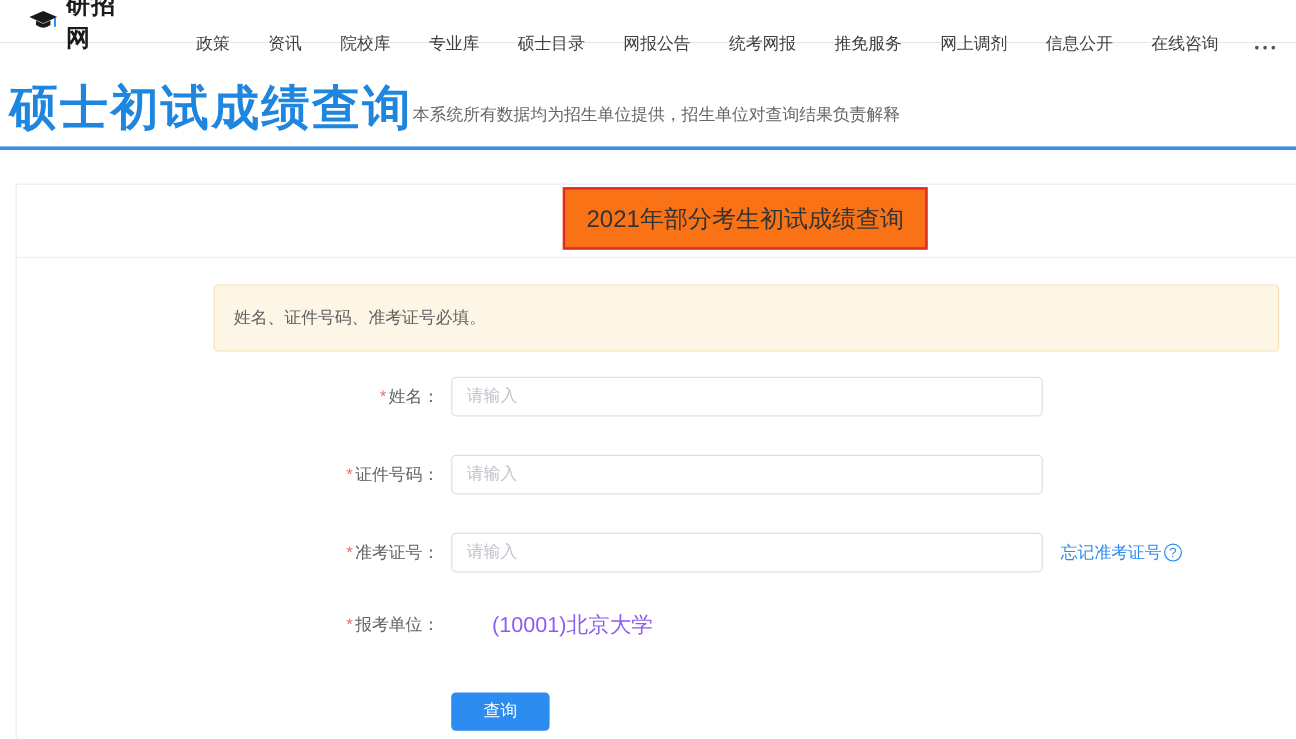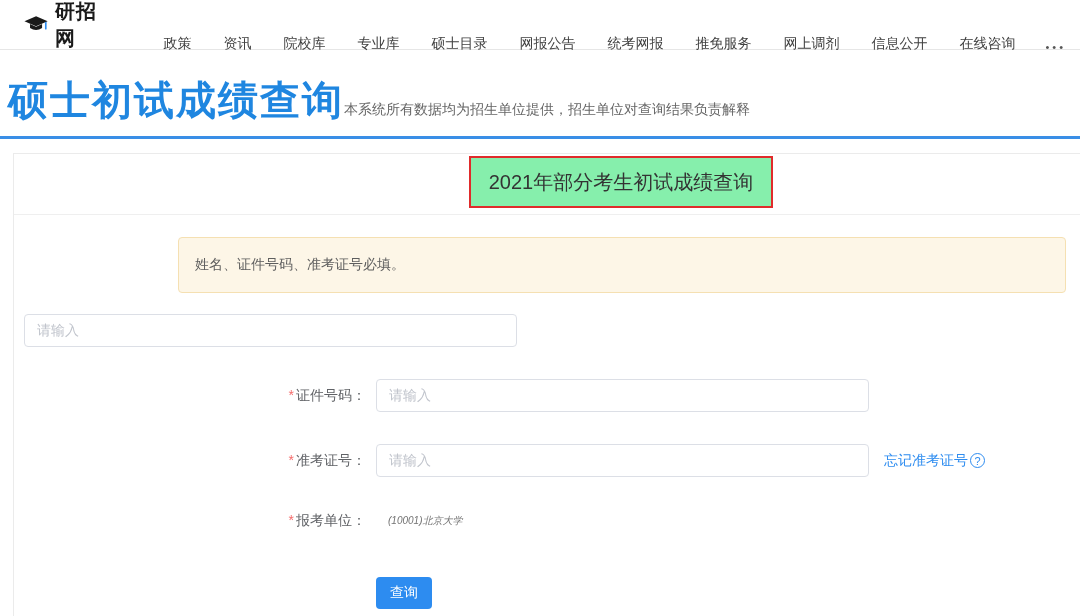--- a/index.html
+++ b/index.html
@@ -1,66 +1,66 @@
 <!DOCTYPE html>
 <html><head>
 <meta charset="utf-8">
 <style>
   * { margin:0; padding:0; box-sizing:border-box; }
   html,body { width:1080px; height:616px; overflow:hidden; background:#fff;
               font-family:"Liberation Sans","DejaVu Sans",sans-serif; }
 
   
-  .topnav { display:flex; align-items:center; height:50px;
+  .topnav { display:flex; align-items:center; height:36px;
             border-bottom:1px solid #e6e6e6; padding-left:24px; background:#fff; }
   .logo { display:flex; align-items:center; margin-right:34px; cursor:pointer; }
   .logo svg { display:block; margin-right:6px; }
   .logo-text { font-size:20px; font-weight:bold; color:#1a1a1a; letter-spacing:1px; }
   .nav-items { display:flex; align-items:flex-end;margin-top:39px; }
   .nav-item { font-size:14px; color:#404040; padding:0 16px; cursor:pointer; white-space:nowrap; }
   .nav-more { font-size:11px; color:#555; padding:0 14px; letter-spacing:3px; cursor:pointer; }
 
   
   .page-header { height:86px; display:flex; align-items:flex-end;
                  padding:0 0 12px 8px; background:#fff; }
   .page-title { font-size:40px; font-weight:bold; color:#1f86e0; line-height:1;
-                letter-spacing:2px;font-family:Liberation Mono, monospace; }
+                letter-spacing:2px; }
   .page-subtitle { font-size:14px; color:#666; padding-bottom:5px; }
   .blue-rule { height:3px; background:#3a8ee6; width:100%; }
 
   
   .card { position:absolute; left:13px; top:153px; width:1077px; height:470px;
           background:#fff; border:1px solid #ebebeb; }
   .card-title-box { position:absolute; left:455px; top:2px; width:304px; height:52px;
                     border:2px solid #e02b2b; display:flex; align-items:center;
-                    justify-content:center; background:#86efac; }
+                    justify-content:center; background:#f97316; }
   .card-title { font-size:20px; color:#333; }
   .card-divider { position:absolute; top:60px; left:0; right:0; height:1px; background:#efefef; }
 
   .alert { position:absolute; left:164px; top:83px; width:888px; height:56px;
            background:#fdf6e7; border:1px solid #f5e0b2; border-radius:4px;
            display:flex; align-items:center; padding-left:16px;
            font-size:14px; color:#5e5e5e; }
 
   .form-row { position:absolute; left:0; display:flex; align-items:center; height:33px; }
   .row-1 { top:160px; } .row-2 { top:225px; } .row-3 { top:290px; }
-  .row-4 { top:350px; } .row-btn { top:422px; }
+  .row-4 { top:350px;gap:22px; } .row-btn { top:422px; }
   .form-label { width:352px; text-align:right; font-size:14px; color:#606266; white-space:nowrap; }
   .required-mark { color:#f56c6c; margin-right:2px; font-size:14px; }
   .form-input { margin-left:10px; width:493px; height:33px; border:1px solid #dcdfe6;
                 border-radius:4px; padding:0 12px; font-size:14px; color:#606266;
                 outline:none; background:#fff;font-family:Liberation Serif, serif; }
   .form-input::placeholder { color:#c0c4cc; }
-  .form-value { margin-left:10px; padding-left:12px; font-size:10px; color:#737373;font-style:italic; }
+  .form-value { margin-left:10px; padding-left:12px; font-size:18px; color:#8b5cf6; }
   .forgot-link { margin-left:15px; display:flex; align-items:center; font-size:14px;
                  color:#2d8cf0; cursor:pointer; white-space:nowrap; }
   .help-circle { display:inline-flex; align-items:center; justify-content:center;
                  width:15px; height:15px; border:1px solid #2d8cf0; border-radius:50%;
                  font-size:11px; margin-left:2px; color:#2d8cf0; }
-  .query-btn { margin-left:362px; width:56px; height:32px; background:#2d8cf0;
+  .query-btn { margin-left:362px; width:82px; height:32px; background:#2d8cf0;
                color:#fff; border:none; border-radius:4px; font-size:14px; cursor:pointer; }
 </style>
 </head>
 <body>
 
 <div class="topnav">
   <div class="logo">
     <svg width="27" height="19" viewBox="0 0 27 19">
       <polygon points="13,0.5 25.5,6 13,11.5 0.5,6" fill="#1a1a1a"></polygon>
       <path d="M6.5,9 L6.5,13.2 Q13,17.8 19.5,13.2 L19.5,9 L13,12 Z" fill="#1a1a1a"></path>
@@ -93,20 +93,21 @@
 <div class="card">
 
   <div class="card-title-box">
     <span class="card-title">2021年部分考生初试成绩查询</span>
   </div>
   <div class="card-divider"></div>
 
   <div class="alert">姓名、证件号码、准考证号必填。</div>
 
   <div class="form-row row-1">
+    <span class="form-label"><span class="required-mark">*</span><span>姓名：</span></span>
     <input class="form-input" type="text" placeholder="请输入" style="">
   </div>
 
   <div class="form-row row-2">
     <span class="form-label"><span class="required-mark">*</span><span>证件号码：</span></span>
     <input class="form-input" type="text" placeholder="请输入" style="">
   </div>
 
   <div class="form-row row-3">
     <span class="form-label"><span class="required-mark">*</span><span>准考证号：</span></span>

